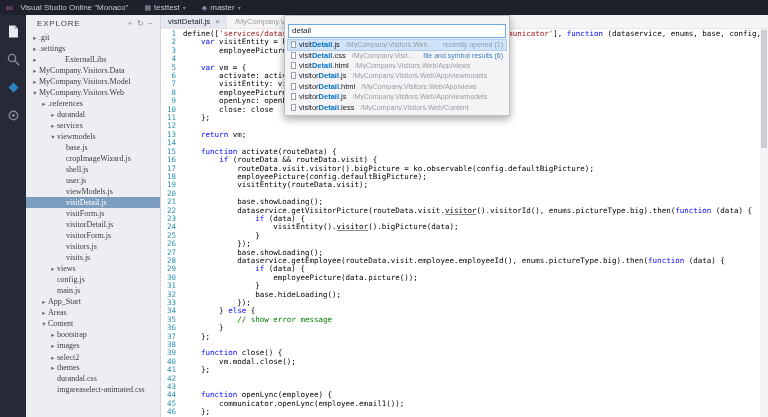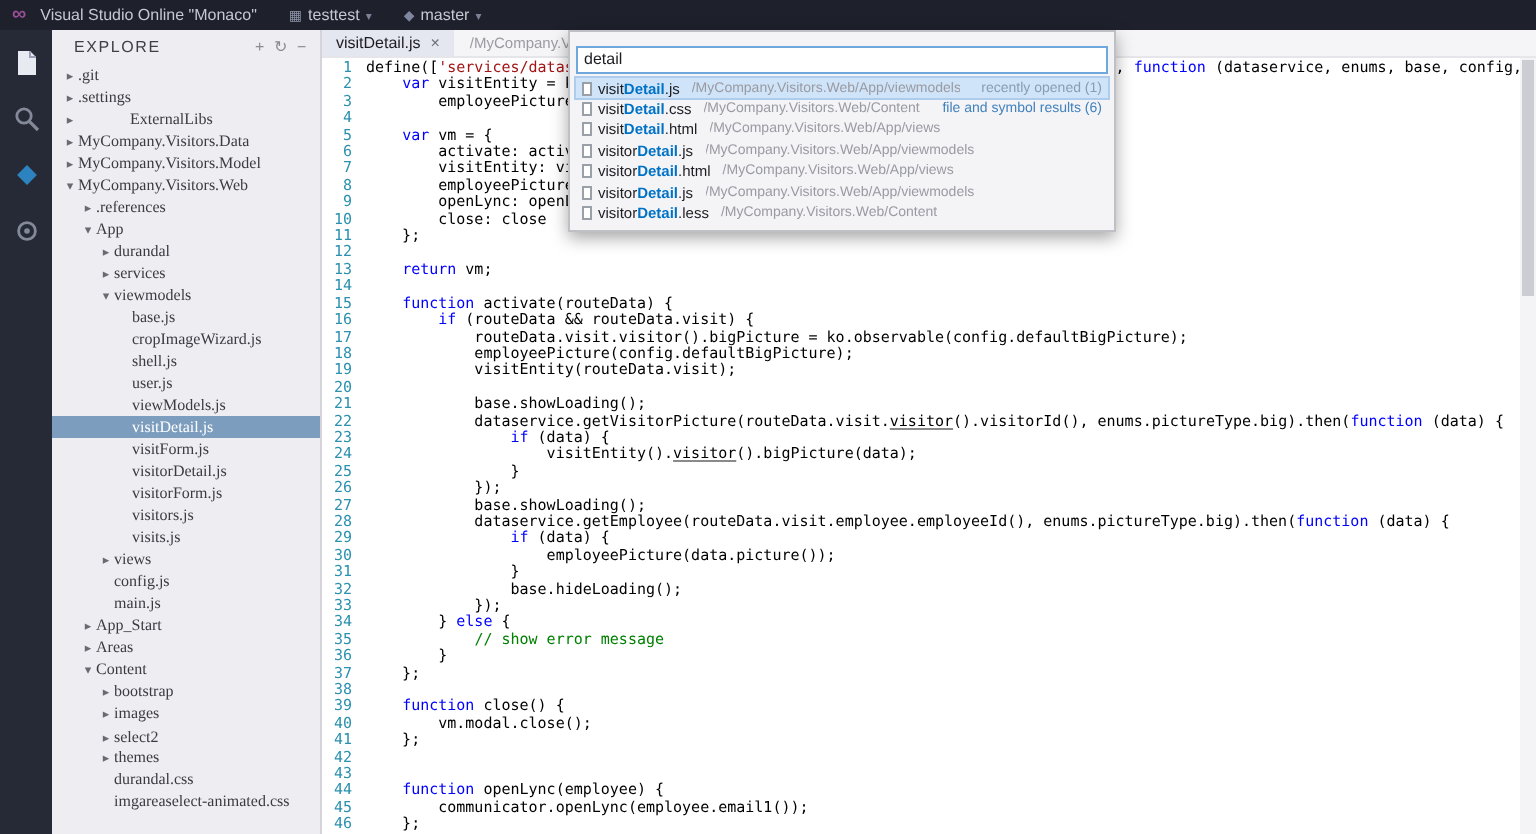--- a/index.html
+++ b/index.html
@@ -54,21 +54,21 @@
   .tk-p { color:#000; }
   .tk-k { color:#0000ff; }
   .tk-s { color:#a31515; }
   .tk-c { color:#008000; }
   .tk-u { color:#000; text-decoration:underline; text-decoration-color:#8a8a8a; }
 
   .vscroll { position:absolute; right:0; top:14px; bottom:0; width:8px; background:#f4f4f6; }
   .vscroll .thumb { margin:1px; height:118px; background:#cccdd3; }
 
   
-  .quickopen { position:absolute; left:284px; top:15px; width:274px; z-index:20;
+  .quickopen { position:absolute; left:284px; top:15px; width:226px; z-index:20;
                background:#f4f4f7; border:1px solid #bfbfc6;
                box-shadow:0 3px 8px rgba(0,0,0,.35); padding:3px; }
   .quickopen input { width:100%; height:14px; border:1px solid #6fa8dc; background:#fff;
                      font-family:"Liberation Sans", sans-serif; font-size:8px;
                      padding:0 3px; outline:none; color:#1c1c22; }
   .qo-list { margin-top:2px; }
   .qr { height:10.4px; display:flex; align-items:center; gap:3px; padding:0 3px;
         font-size:7.5px; color:#1c1c22; cursor:default; }
   .qr.qsel { background:#cfe4f8; outline:1px solid #aecdec; }
   .ficon { width:5px; height:7px; flex:none; border:1px solid #9aa0a8; background:#fff; }
@@ -159,24 +159,20 @@
             <span>MyCompany.Visitors.Model</span>
           </div>
           <div class="ti" style="padding-left: 5px;">
             <span class="arr">▾</span>
             <span>MyCompany.Visitors.Web</span>
           </div>
           <div class="ti" style="padding-left: 14px;">
             <span class="arr">▸</span>
             <span>.references</span>
           </div>
-          <div class="ti" style="padding-left: 14px;">
-            <span class="arr">▾</span>
-            <span>App</span>
-          </div>
           <div class="ti" style="padding-left: 23px;">
             <span class="arr">▸</span>
             <span>durandal</span>
           </div>
           <div class="ti" style="padding-left: 23px;">
             <span class="arr">▸</span>
             <span>services</span>
           </div>
           <div class="ti" style="padding-left: 23px;">
             <span class="arr">▾</span>

